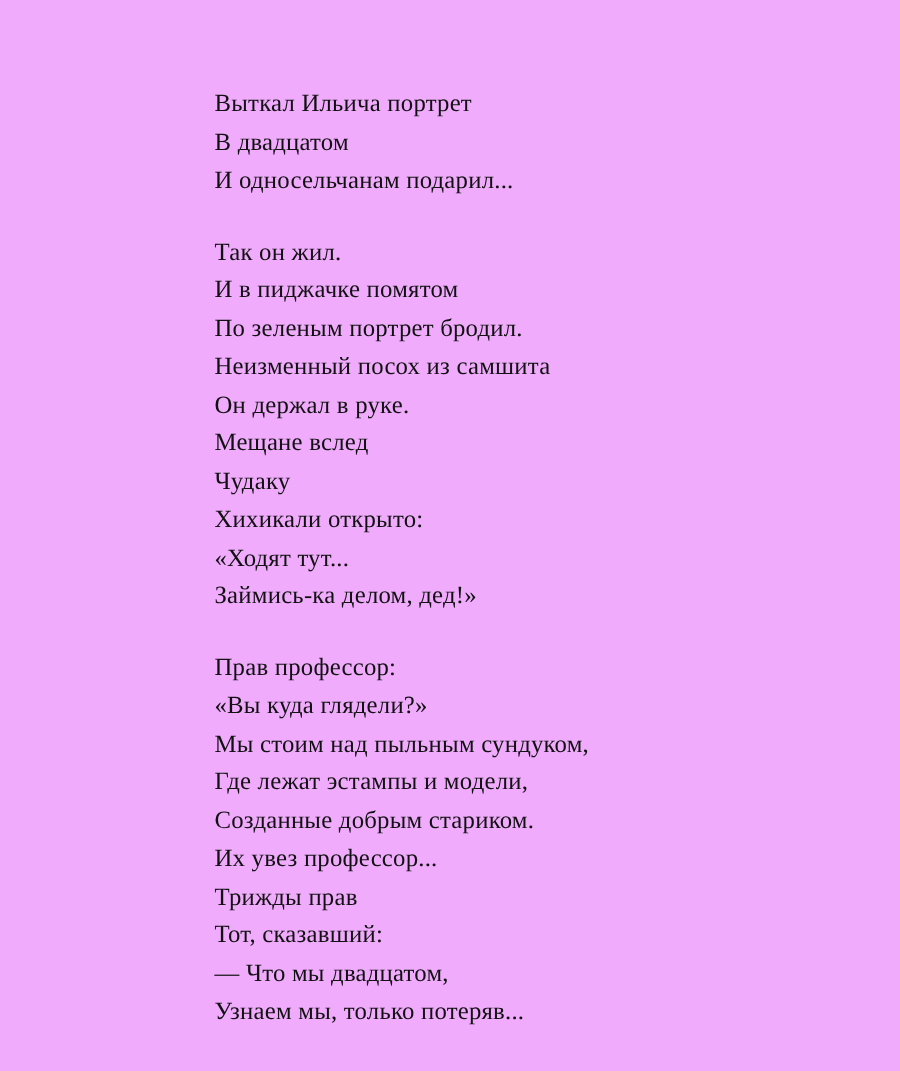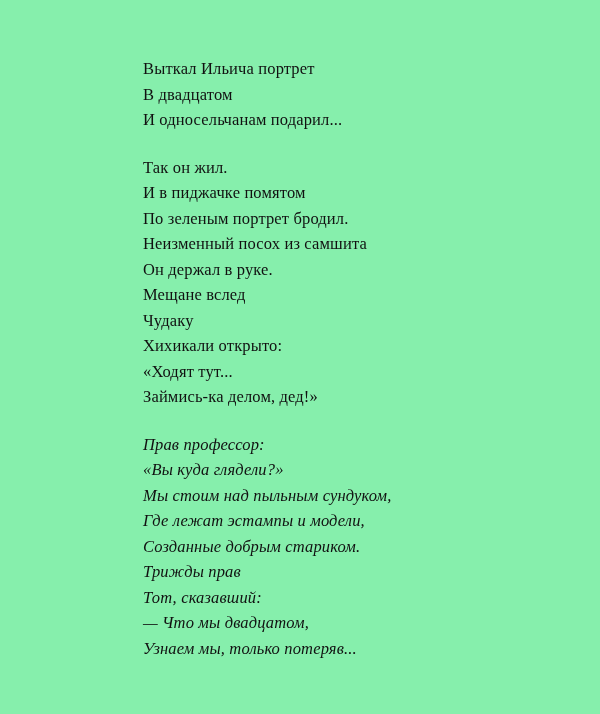--- a/index.html
+++ b/index.html
@@ -11,34 +11,33 @@
     width: 600px;
     height: 714px;
     font-family: "Liberation Serif", "DejaVu Serif", serif;
     color: #000000;
     overflow: hidden;
   }
   .page {
     position: relative;
     width: 600px;
     height: 714px;
-    background: #86efac;
+    background: #f0abfc;
   }
   .poem {
     position: absolute;
     left: 143px;
     top: 56px;
     width: 420px;
   }
   .stanza {
     margin: 0 0 22px 0;
   }
   .stanza:last-child {
     margin-bottom: 8px;
-    font-style: italic;
   }
   .line {
     font-size: 16.5px;
     line-height: 25.5px;
     white-space: pre;
     letter-spacing: 0.15px;
     color: #111111;
   }
 </style>
 </head>
@@ -65,20 +64,21 @@
       <div class="line">«Ходят тут...</div>
       <div class="line">Займись-ка делом, дед!»</div>
     </div>
 
     <div class="stanza">
       <div class="line">Прав профессор:</div>
       <div class="line">«Вы куда глядели?»</div>
       <div class="line">Мы стоим над пыльным сундуком,</div>
       <div class="line">Где лежат эстампы и модели,</div>
       <div class="line">Созданные добрым стариком.</div>
+      <div class="line">Их увез профессор...</div>
       <div class="line">Трижды прав</div>
       <div class="line">Тот, сказавший:</div>
       <div class="line">— Что мы двадцатом,</div>
       <div class="line">Узнаем мы, только потеряв...</div>
     </div>
 
   </div>
 </div>
 
 </body></html>

